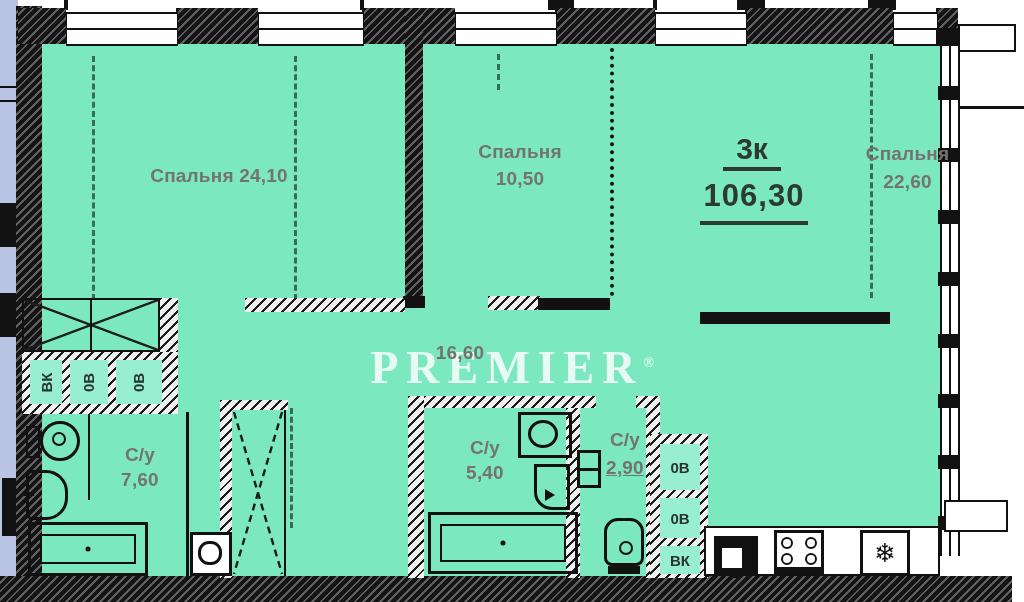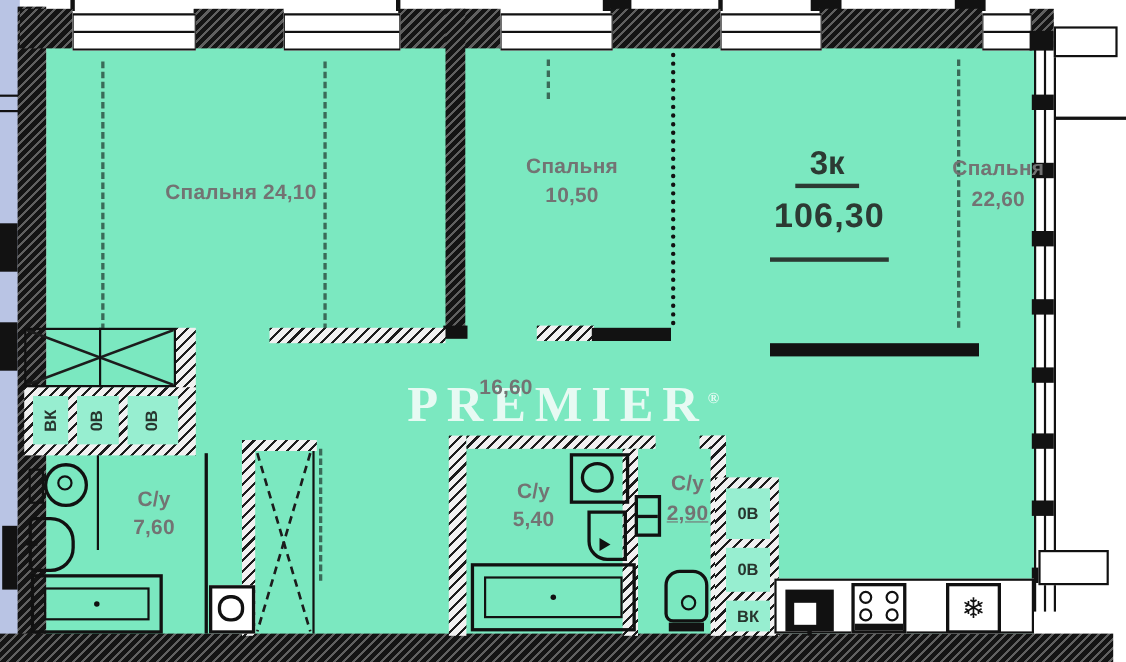--- a/index.html
+++ b/index.html
@@ -18,21 +18,21 @@
        border:2px solid #111;border-left-width:1px;border-right-width:1px;z-index:2;}
   .winv{background-color:#fff;background-image:linear-gradient(#111,#111);
        background-size:2px 100%;background-position:center;background-repeat:no-repeat;
        border-left:2px solid #111;border-right:2px solid #111;z-index:1;}
   .z2{z-index:2;}.z3{z-index:3;}.z4{z-index:4;}
   .lbl{font-weight:700;font-size:19px;line-height:1.25;color:#737373;white-space:nowrap;
        text-align:center;z-index:6;letter-spacing:.2px;}
   .title-type{font-weight:700;font-size:30px;color:#2c3a33;text-align:center;z-index:6;
        border-bottom:4px solid #2c3a33;padding-bottom:1px;}
   .title-area{font-weight:700;font-size:31px;color:#2c3a33;text-align:center;z-index:6;
-       border-bottom:4px solid #2c3a33;padding-bottom:20px;letter-spacing:1px;}
+       border-bottom:4px solid #2c3a33;padding-bottom:7px;letter-spacing:1px;}
   .dashv{width:0;border-left:3px dashed #2f5546;opacity:.85;z-index:1;}
   .fix{border:3px solid #111;z-index:3;background:transparent;box-sizing:border-box;}
   .fix2{border:2px solid #111;z-index:3;background:transparent;box-sizing:border-box;}
   .round{border-radius:50%;}
   .shaft-in{background:#97eed0;display:flex;align-items:center;justify-content:center;
        z-index:3;font-weight:700;font-size:15px;color:#27352e;}
   .rot{transform:rotate(-90deg);display:inline-block;}
   .tub-in{position:absolute;inset:9px;border:2px solid #111;}
   .dot{position:absolute;width:5px;height:5px;background:#111;border-radius:50%;
        left:50%;top:50%;transform:translate(-50%,-50%);}

